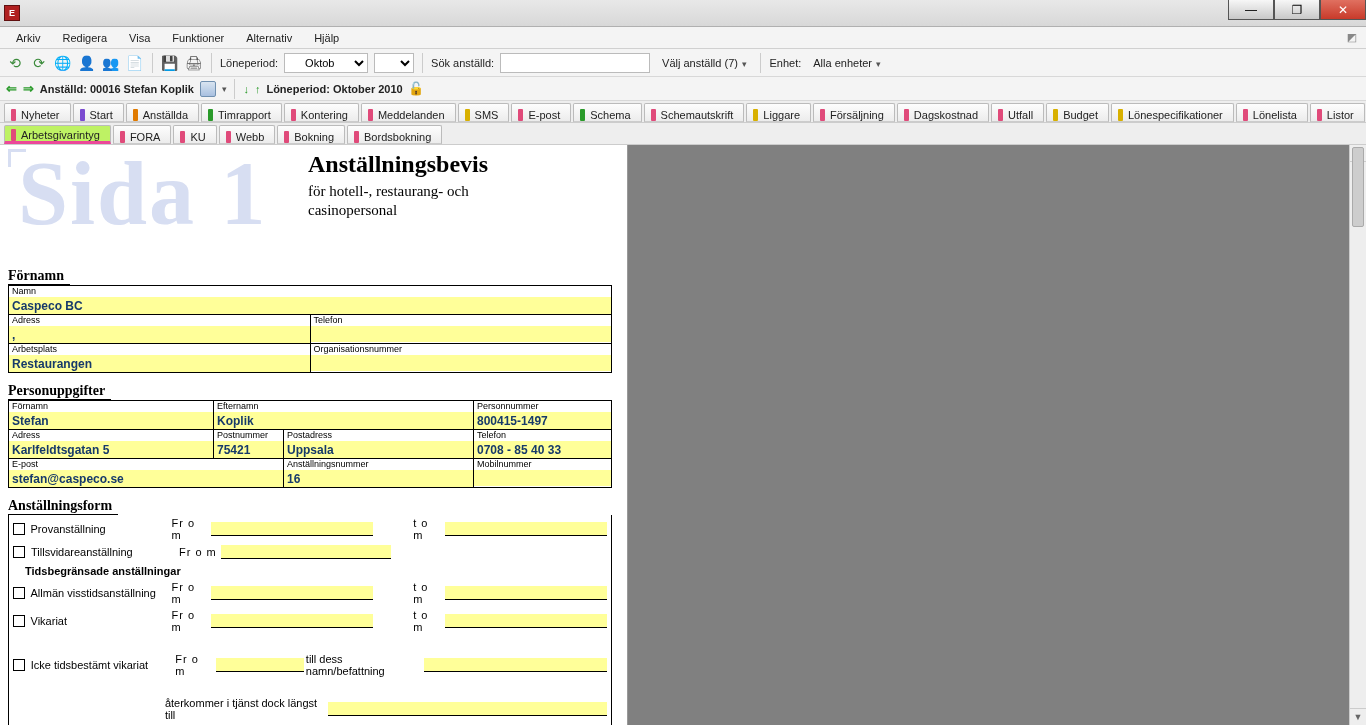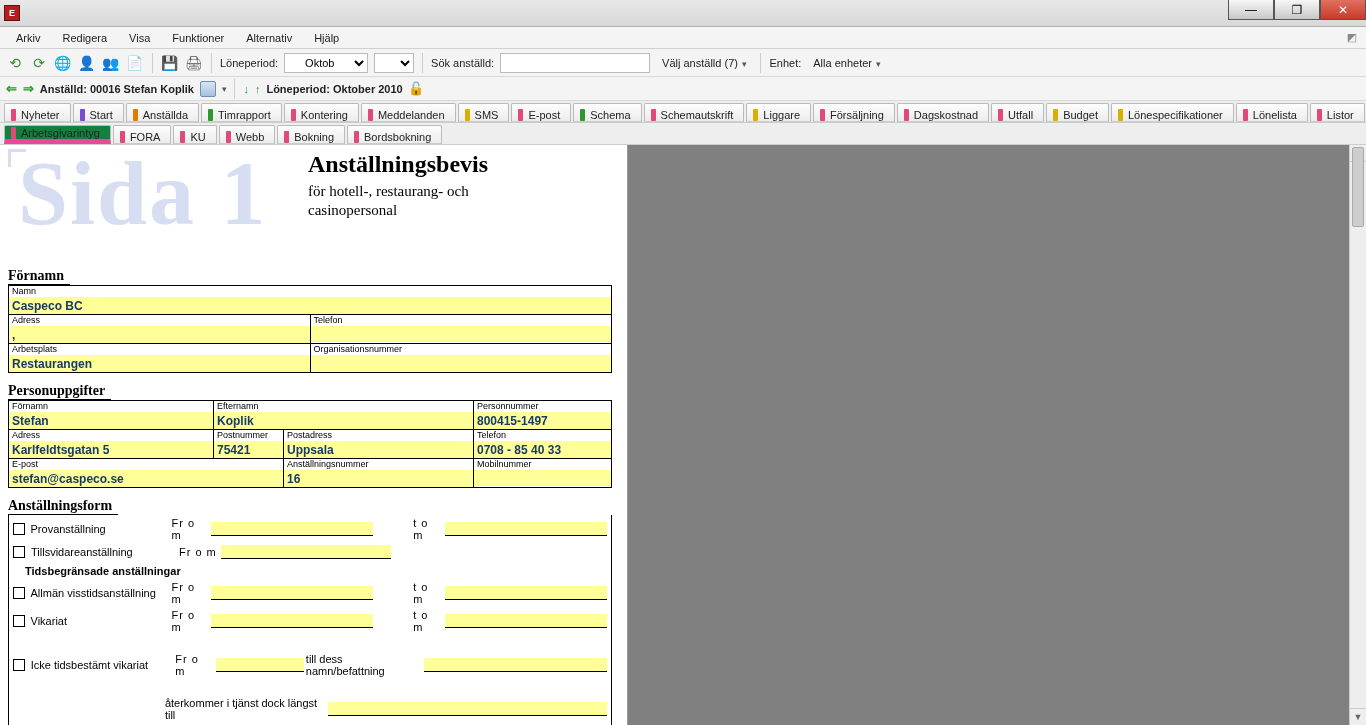--- a/index.html
+++ b/index.html
@@ -27,21 +27,21 @@
   .toolbar2 { height:24px; background:#f4f4f4; border-bottom:1px solid #d8d8d8; display:flex; align-items:center; padding:0 6px; gap:6px; font-size:11px;}
   .navarrow { font-size:13px; font-weight:bold; }
   .navarrow.back { color:#2a9a2a; }
   .navarrow.fwd  { color:#2a9a2a; }
   .boldlbl { font-weight:bold; color:#222; }
   .datebtn { width:16px; height:16px; background:linear-gradient(#d8e4f0,#a8c0e0); border:1px solid #7090b0; border-radius:2px;}
   .lock { color:#c0a000; font-size:13px; }
   
   .tabstrip { height:22px; background:#eee; border-bottom:1px solid #ccc; display:flex; align-items:flex-end; padding:0 4px; overflow:hidden;}
   .tab { height:19px; border:1px solid #bbb; border-bottom:1px solid #ccc; background:linear-gradient(#fdfdfd,#ececec); margin-right:2px; padding:0 10px 0 6px; display:flex; align-items:flex-end; gap:5px; font-size:11px; color:#222; border-radius:2px 2px 0 0; white-space:nowrap;}
-  .tab.active { background:#15803d; border-bottom:5px solid #ec4899; font-weight:normal; }
+  .tab.active { background:#bef264; border-bottom:3px solid #ec4899; font-weight:normal; }
   .tabdot { width:5px; height:12px; border-radius:1px; }
   
   .content { display:flex; height:calc(725px - 27px - 22px - 28px - 24px - 22px - 22px); }
   .docpane { width:628px; background:#fff; overflow:auto; border-right:1px solid #999; position:relative;}
   .graypane { flex:1; background:#808080; position:relative;}
   .scrollbar { position:absolute; right:0; top:0; width:17px; height:100%; background:#eee; border-left:1px solid #ccc;}
   .scrollbar .thumb { position:absolute; left:2px; right:2px; top:2px; height:80px; background:#cdcdcd; border:1px solid #aaa; border-radius:2px;}
   .scrollbar .arr { position:absolute; left:0; right:0; height:17px; background:#eee; display:flex;align-items:center;justify-content:center; color:#666; font-size:9px;}
   .scrollbar .arr.top{top:0;border-bottom:1px solid #ccc;} .scrollbar .arr.bot{bottom:0;border-top:1px solid #ccc;}
   

